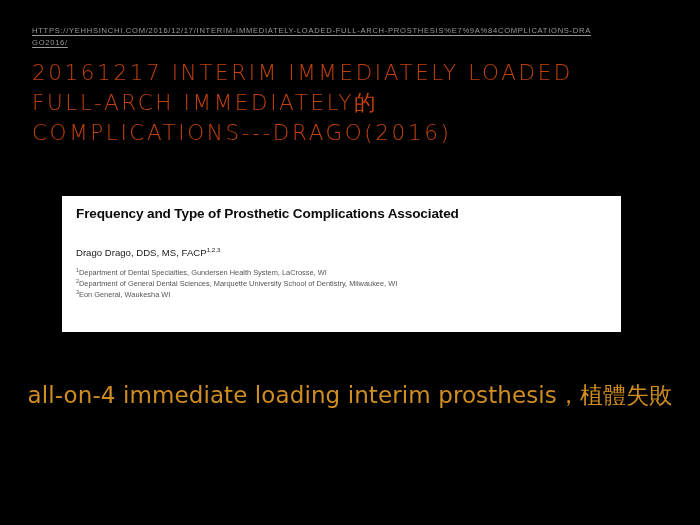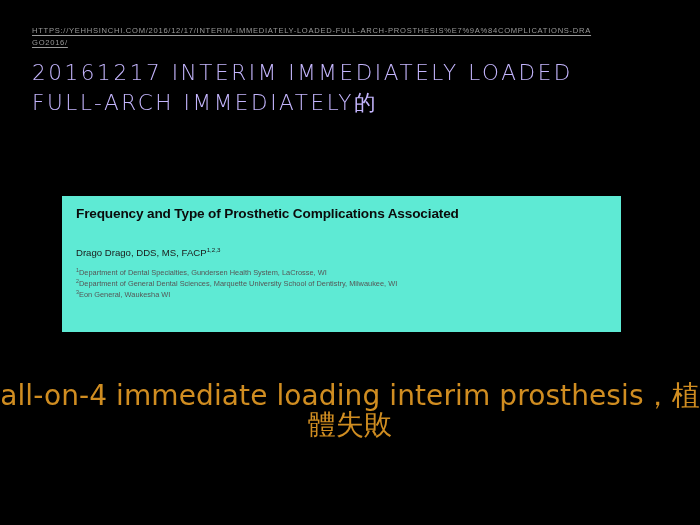--- a/index.html
+++ b/index.html
@@ -36,40 +36,40 @@
     word-break: break-all;
     font-family: "Liberation Sans", sans-serif;
   }
 
   
   .slide-title {
     position: absolute;
     left: 32px;
     top: 58px;
     width: 650px;
-    color: #c4b5fd;
+    color: #c2410c;
     font-size: 21.5px;
     line-height: 30px;
     letter-spacing: 2.6px;
     font-weight: 300;
     font-family: "DejaVu Sans", sans-serif;
     -webkit-font-smoothing: antialiased;
   }
   .slide-title .cjk {
     letter-spacing: 1px;
   }
 
   
   .paper-card {
     position: absolute;
     left: 62px;
     top: 196px;
     width: 559px;
     height: 136px;
-    background: #5eead4;
+    background: #ffffff;
     box-sizing: border-box;
     padding: 9px 14px 0 14px;
     overflow: hidden;
   }
   .paper-title {
     color: #0b0b0b;
     font-size: 13.6px;
     line-height: 17.4px;
     font-weight: bold;
     letter-spacing: -0.15px;
@@ -104,38 +104,39 @@
   }
 
   
   .caption {
     position: absolute;
     left: 0;
     top: 381px;
     width: 700px;
     text-align: center;
     color: #d08d21;
-    font-size: 28px;
+    font-size: 23px;
     line-height: 29px;
     font-weight: 400;
     font-family: "DejaVu Sans", sans-serif;
   }
   .caption .line1 { display: block; letter-spacing: 0.1px; }
   .caption .line2 { display: block; letter-spacing: 0.1px; }
 </style>
 </head>
 <body>
 
 <div class="slide">
 
   <a class="source-url">HTTPS://YEHHSINCHI.COM/2016/12/17/INTERIM-IMMEDIATELY-LOADED-FULL-ARCH-PROSTHESIS%E7%9A%84COMPLICATIONS-DRAGO2016/</a>
 
   <div class="slide-title">
     <span>20161217 INTERIM IMMEDIATELY LOADED</span><br>
     <span>FULL-ARCH IMMEDIATELY</span><span class="cjk">的</span><br>
+    <span>COMPLICATIONS---DRAGO(2016)</span>
   </div>
 
   <div class="paper-card">
 
     <div class="paper-title">
       <span>Frequency and Type of Prosthetic Complications Associated</span><br>
       <br>
     </div>
 
     <div class="paper-authors">

